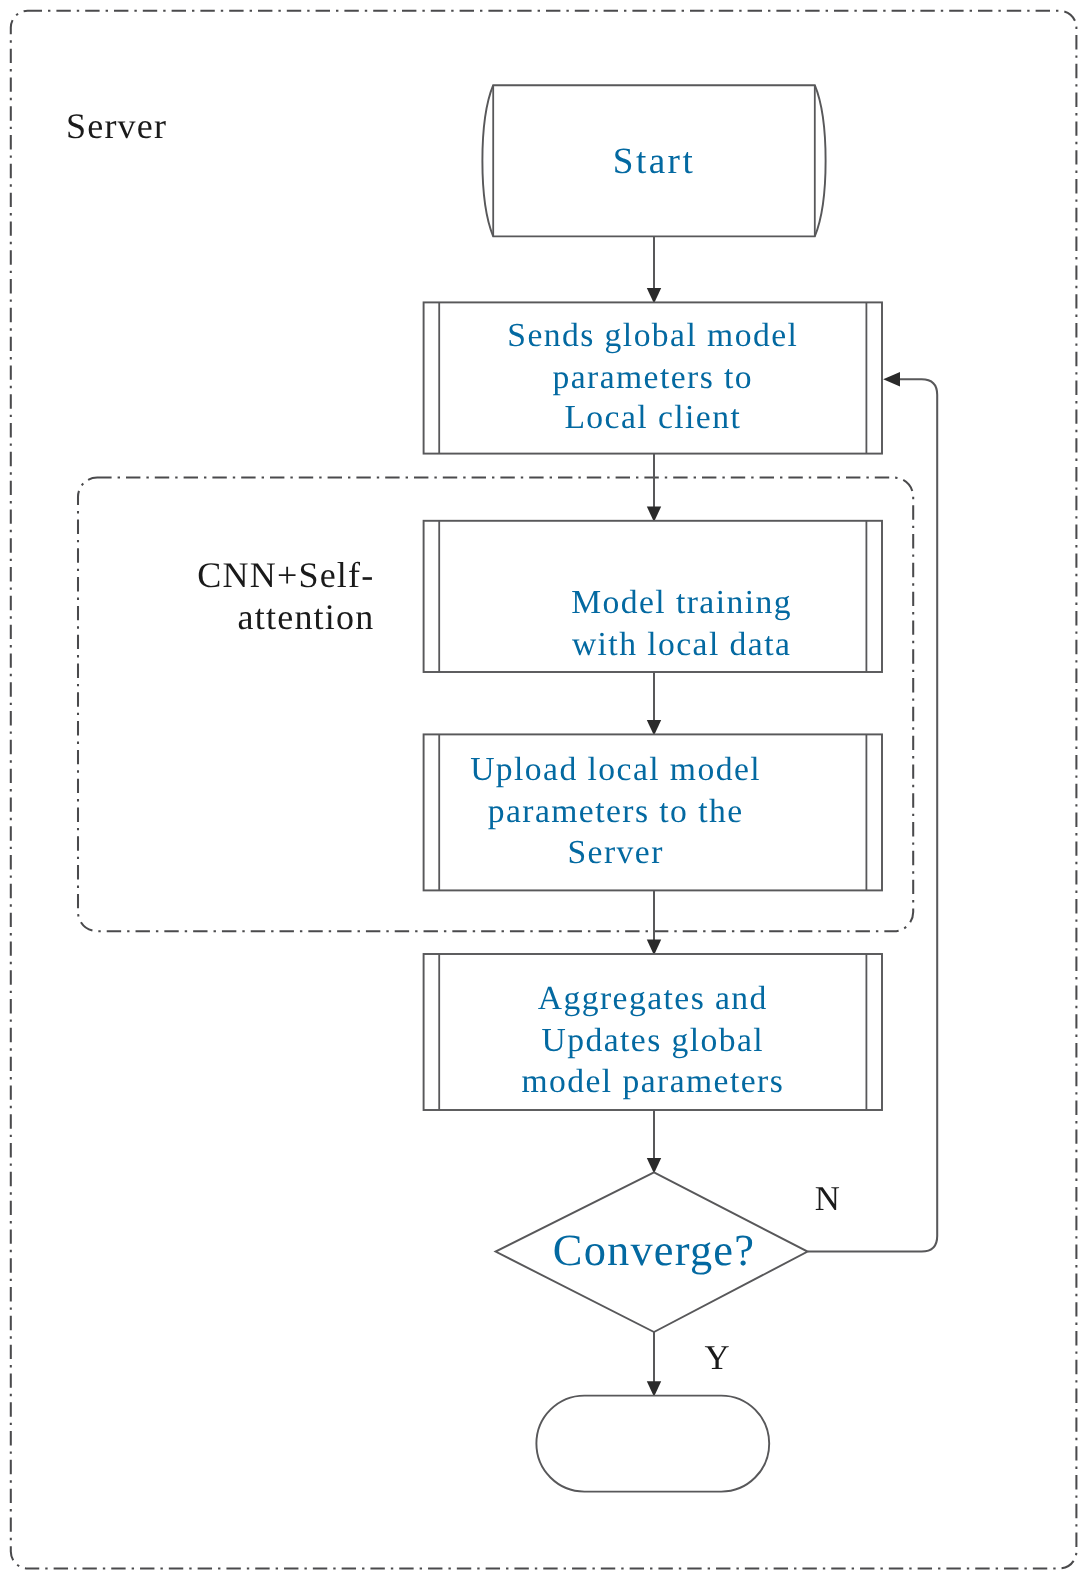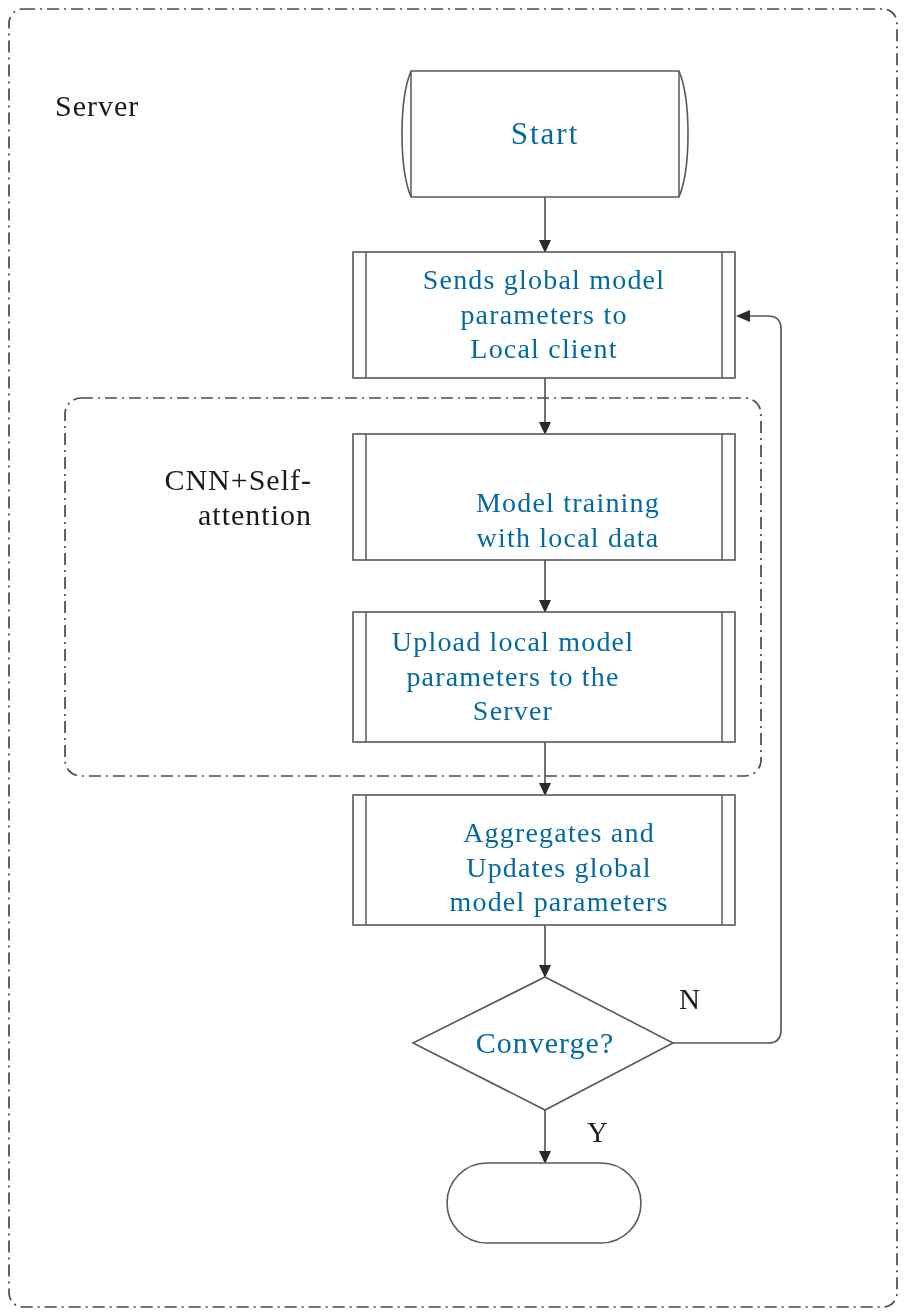--- a/index.html
+++ b/index.html
@@ -67,21 +67,21 @@
     letter-spacing: 1.2px;
     pointer-events: none;
   }
   .node-text span { display: block; width: 100%; }
   .group-label {
     font-size: 30px;
     letter-spacing: 1px;
   }
   .flow-text { font-size: 28px; }
   .terminal-text { font-size: 31px; letter-spacing: 2px; }
-  .decision-text { font-size: 30px; letter-spacing: 1px; }
+  .decision-text { font-size: 37px; letter-spacing: 1px; }
   .branch-label { font-size: 29px; letter-spacing: 0; }
 </style>
 </head>
 <body>
 
 <div id="canvas">
 
   <svg class="layer" viewBox="0 0 905 1316">
 
     <rect class="dash-container" x="9" y="9" width="888" height="1298" rx="14" ry="14"></rect>
@@ -153,21 +153,21 @@
   </div>
 
   <div class="node-text flow-text" style="left:366px; top:458px; width:404px; height:126px;">
     <span>Model training<br>with local data</span>
   </div>
 
   <div class="node-text flow-text" style="left:366px; top:612px; width:294px; height:130px;">
     <span>Upload local model<br>parameters to the<br>Server</span>
   </div>
 
-  <div class="node-text flow-text" style="left:366px; top:795px; width:356px; height:146px;padding-left:15px;">
+  <div class="node-text flow-text" style="left:366px; top:795px; width:356px; height:146px;">
     <span>Aggregates and<br>Updates global<br>model parameters</span>
   </div>
 
   <div class="node-text decision-text" style="left:423px; top:1013px; width:244px; height:60px;">
     <span>Converge?</span>
   </div>
 
 
   <div class="lbl branch-label" style="left:660px; top:982px; width:40px;">N</div>
 

